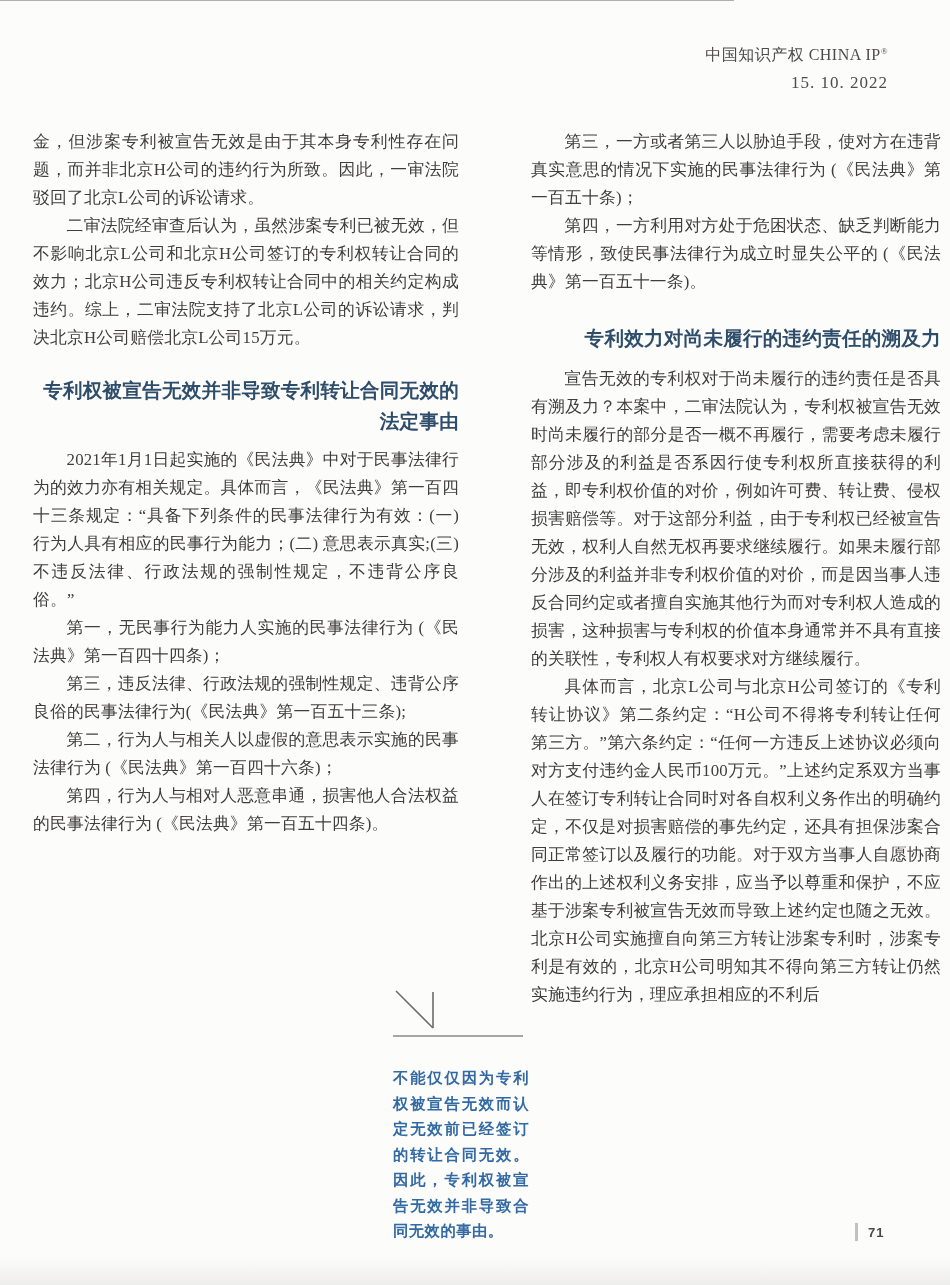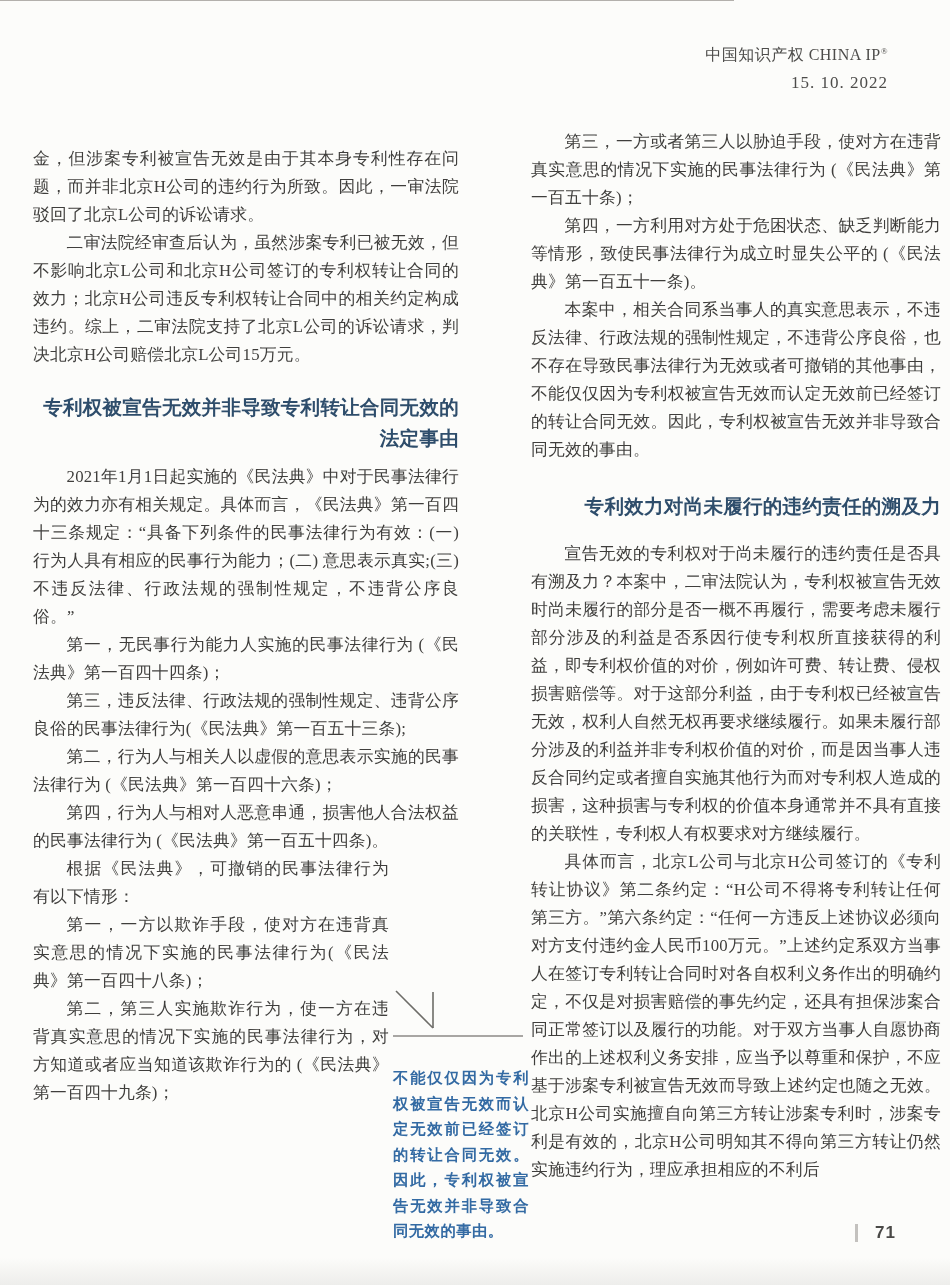--- a/index.html
+++ b/index.html
@@ -26,29 +26,29 @@
 
   
   .col { position:absolute; top:128px; }
   .col-left  { left:33px;  width:426px; }
   .col-right { left:531px; width:410px; }
 
   .col p {
     font-size:16.8px; line-height:28px; text-align:justify;
     text-indent:2em; letter-spacing:0.2px; color:#3f3e3c;
   }
-  .col p.first { text-indent:0;margin-top:17px; }
+  .col p.first { text-indent:0; }
 
   h2.sec-heading {
     font-family:"Liberation Sans","DejaVu Sans",sans-serif;
     font-size:19.5px; line-height:31px; font-weight:bold;
     color:#2e4d6b; letter-spacing:0.3px; text-align:right; text-indent:0;
   }
   .col-left  h2.sec-heading { margin:23px 0 9px; }
-  .col-right h2.sec-heading { margin:27px 0 18px; }
+  .col-right h2.sec-heading { margin:27px 0 11px; }
 
   .narrow { padding-right:70px; }
 
   
   .pull-quote { position:absolute; left:393px; top:988px; width:136px; }
   .pq-arrow { display:block; }
   .pq-rule { margin-top:3px; width:130px; height:2px; background:#a8a6a3; }
   .pq-text {
     margin-top:28px;
     font-family:"Liberation Sans","DejaVu Sans",sans-serif;
@@ -56,23 +56,23 @@
     letter-spacing:0.5px; color:#336aa3; text-align:justify;
   }
 
   
   .folio {
     position:absolute; left:855px; top:1223px;
     display:flex; align-items:center;
   }
   .folio .bar { width:3px; height:18px; background:#c3c1be; }
   .folio .num {
-    margin-left:17px;
+    margin-left:10px;
     font-family:"Liberation Sans","DejaVu Sans",sans-serif;
-    font-weight:bold; font-size:17px; color:#4a4947; letter-spacing:1px;
+    font-weight:bold; font-size:13px; color:#4a4947; letter-spacing:1px;
   }
 
   
   .scan-shade-bottom {
     position:absolute; left:0; right:0; bottom:0; height:28px;
     background:linear-gradient(to bottom, rgba(110,108,102,0), rgba(110,108,102,0.10));
     pointer-events:none;
   }
 </style>
 </head>
@@ -91,31 +91,25 @@
     <p>二审法院经审查后认为，虽然涉案专利已被无效，但不影响北京L公司和北京H公司签订的专利权转让合同的效力；北京H公司违反专利权转让合同中的相关约定构成违约。综上，二审法院支持了北京L公司的诉讼请求，判决北京H公司赔偿北京L公司15万元。</p>
 
     <h2 class="sec-heading">专利权被宣告无效并非导致专利转让合同无效的法定事由</h2>
 
     <p>2021年1月1日起实施的《民法典》中对于民事法律行为的效力亦有相关规定。具体而言，《民法典》第一百四十三条规定：“具备下列条件的民事法律行为有效：(一) 行为人具有相应的民事行为能力；(二) 意思表示真实;(三) 不违反法律、行政法规的强制性规定，不违背公序良俗。”</p>
     <p>第一，无民事行为能力人实施的民事法律行为 (《民法典》第一百四十四条)；</p>
     <p>第三，违反法律、行政法规的强制性规定、违背公序良俗的民事法律行为(《民法典》第一百五十三条);</p>
     <p>第二，行为人与相关人以虚假的意思表示实施的民事法律行为 (《民法典》第一百四十六条)；</p>
     <p>第四，行为人与相对人恶意串通，损害他人合法权益的民事法律行为 (《民法典》第一百五十四条)。</p>
 
-    <div class="narrow">
-      <p>根据《民法典》，可撤销的民事法律行为有以下情形：</p>
-      <p>第一，一方以欺诈手段，使对方在违背真实意思的情况下实施的民事法律行为(《民法典》第一百四十八条)；</p>
-      <p>第二，第三人实施欺诈行为，使一方在违背真实意思的情况下实施的民事法律行为，对方知道或者应当知道该欺诈行为的 (《民法典》第一百四十九条)；</p>
-    </div>
   </div>
 
   <div class="col col-right">
     <p>第三，一方或者第三人以胁迫手段，使对方在违背真实意思的情况下实施的民事法律行为 (《民法典》第一百五十条)；</p>
     <p>第四，一方利用对方处于危困状态、缺乏判断能力等情形，致使民事法律行为成立时显失公平的 (《民法典》第一百五十一条)。</p>
-    <p>本案中，相关合同系当事人的真实意思表示，不违反法律、行政法规的强制性规定，不违背公序良俗，也不存在导致民事法律行为无效或者可撤销的其他事由，不能仅仅因为专利权被宣告无效而认定无效前已经签订的转让合同无效。因此，专利权被宣告无效并非导致合同无效的事由。</p>
 
     <h2 class="sec-heading">专利效力对尚未履行的违约责任的溯及力</h2>
 
     <p>宣告无效的专利权对于尚未履行的违约责任是否具有溯及力？本案中，二审法院认为，专利权被宣告无效时尚未履行的部分是否一概不再履行，需要考虑未履行部分涉及的利益是否系因行使专利权所直接获得的利益，即专利权价值的对价，例如许可费、转让费、侵权损害赔偿等。对于这部分利益，由于专利权已经被宣告无效，权利人自然无权再要求继续履行。如果未履行部分涉及的利益并非专利权价值的对价，而是因当事人违反合同约定或者擅自实施其他行为而对专利权人造成的损害，这种损害与专利权的价值本身通常并不具有直接的关联性，专利权人有权要求对方继续履行。</p>
     <p>具体而言，北京L公司与北京H公司签订的《专利转让协议》第二条约定：“H公司不得将专利转让任何第三方。”第六条约定：“任何一方违反上述协议必须向对方支付违约金人民币100万元。”上述约定系双方当事人在签订专利转让合同时对各自权利义务作出的明确约定，不仅是对损害赔偿的事先约定，还具有担保涉案合同正常签订以及履行的功能。对于双方当事人自愿协商作出的上述权利义务安排，应当予以尊重和保护，不应基于涉案专利被宣告无效而导致上述约定也随之无效。北京H公司实施擅自向第三方转让涉案专利时，涉案专利是有效的，北京H公司明知其不得向第三方转让仍然实施违约行为，理应承担相应的不利后</p>
   </div>
 
   <div class="pull-quote">
     <svg class="pq-arrow" width="44" height="44" viewBox="0 0 44 44">
       <line x1="3" y1="3" x2="40" y2="40" stroke="#6d6c68" stroke-width="1.6"></line>

